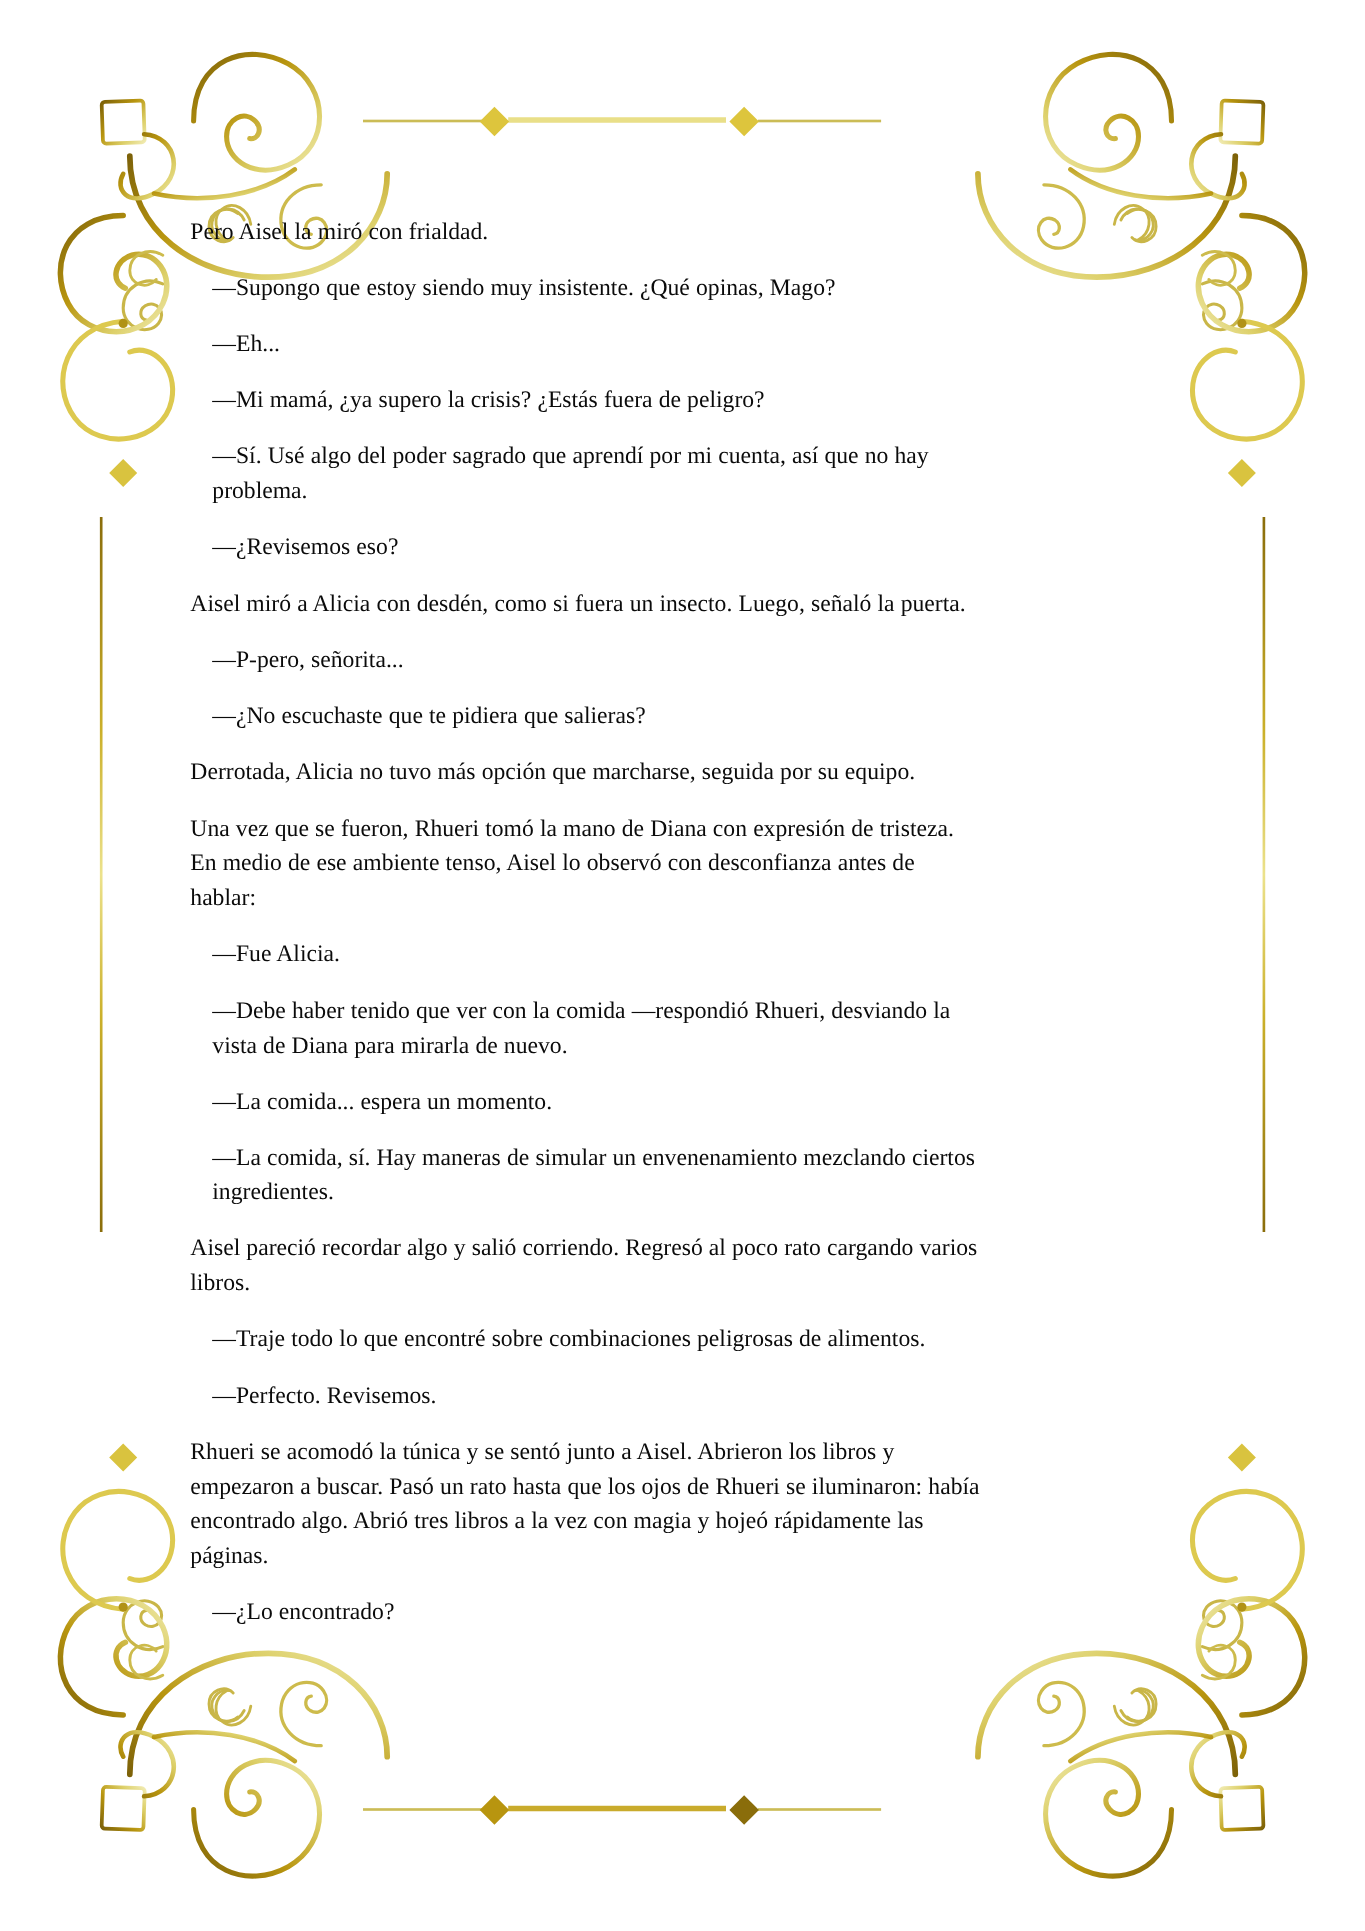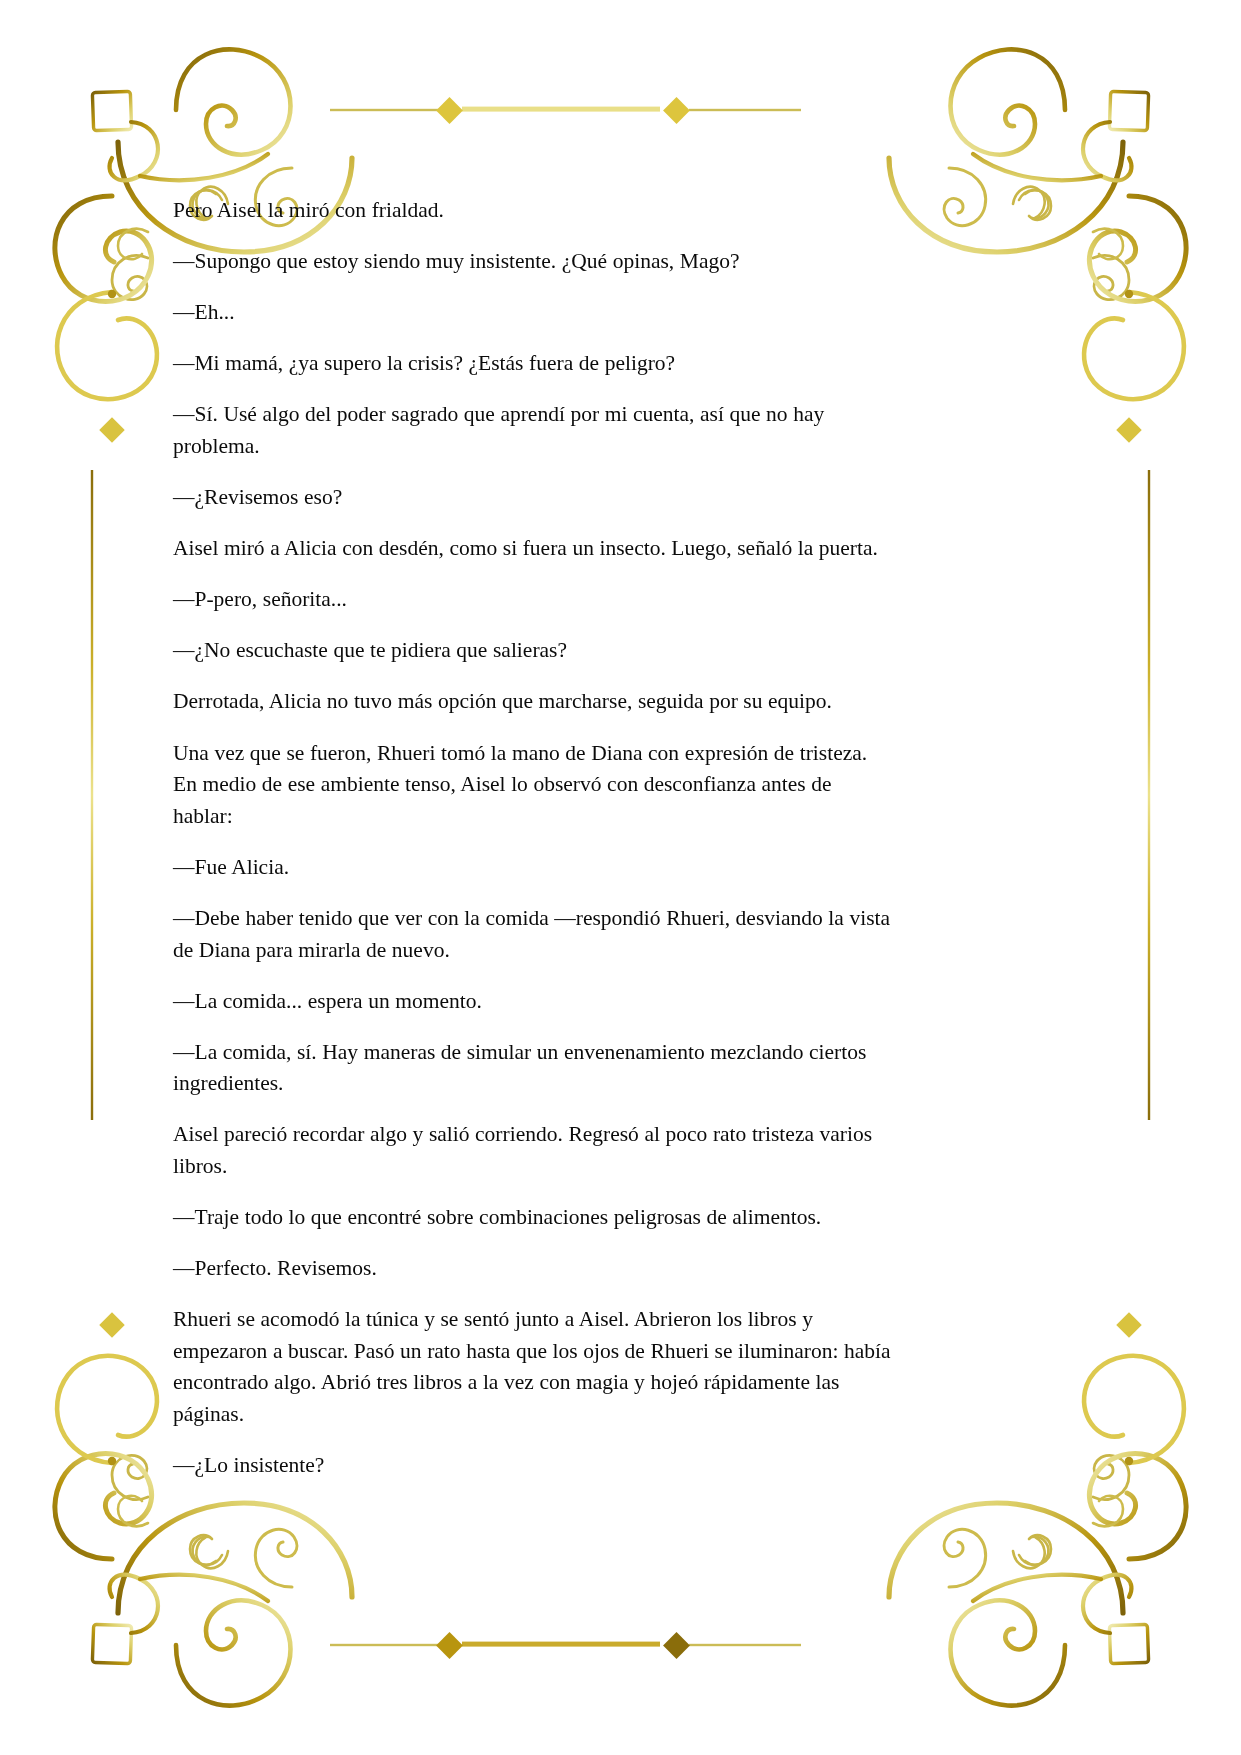--- a/index.html
+++ b/index.html
@@ -44,20 +44,21 @@
     font-size: 21.5px;
     line-height: 1.47;
     color: #0b0b0b;
     margin: 0 0 19.5px 0;
     text-align: left;
     letter-spacing: 0.0px;
     word-spacing: 0.2px;
   }
   .para.dialogue {
     text-indent: 0;
+    margin-left: 20px;
   }
   .para:last-child { margin-bottom: 0; }
 </style>
 </head>
 <body>
 
 <div id="page">
 
   <svg id="frame" viewBox="0 0 1241 1755" width="1241" height="1755" xmlns="http://www.w3.org/2000/svg">
     <defs>
@@ -216,20 +217,20 @@
     <p class="para dialogue">—¿Revisemos eso?</p>
     <p class="para">Aisel miró a Alicia con desdén, como si fuera un insecto. Luego, señaló la puerta.</p>
     <p class="para dialogue">—P-pero, señorita...</p>
     <p class="para dialogue">—¿No escuchaste que te pidiera que salieras?</p>
     <p class="para">Derrotada, Alicia no tuvo más opción que marcharse, seguida por su equipo.</p>
     <p class="para">Una vez que se fueron, Rhueri tomó la mano de Diana con expresión de tristeza. En medio de ese ambiente tenso, Aisel lo observó con desconfianza antes de hablar:</p>
     <p class="para dialogue">—Fue Alicia.</p>
     <p class="para dialogue">—Debe haber tenido que ver con la comida —respondió Rhueri, desviando la vista de Diana para mirarla de nuevo.</p>
     <p class="para dialogue">—La comida... espera un momento.</p>
     <p class="para dialogue">—La comida, sí. Hay maneras de simular un envenenamiento mezclando ciertos ingredientes.</p>
-    <p class="para">Aisel pareció recordar algo y salió corriendo. Regresó al poco rato tristeza varios libros.</p>
+    <p class="para">Aisel pareció recordar algo y salió corriendo. Regresó al poco rato cargando varios libros.</p>
     <p class="para dialogue">—Traje todo lo que encontré sobre combinaciones peligrosas de alimentos.</p>
     <p class="para dialogue">—Perfecto. Revisemos.</p>
     <p class="para">Rhueri se acomodó la túnica y se sentó junto a Aisel. Abrieron los libros y empezaron a buscar. Pasó un rato hasta que los ojos de Rhueri se iluminaron: había encontrado algo. Abrió tres libros a la vez con magia y hojeó rápidamente las páginas.</p>
-    <p class="para dialogue">—¿Lo insistente?</p>
+    <p class="para dialogue">—¿Lo encontrado?</p>
 
   </div>
 </div>
 
 </body></html>

